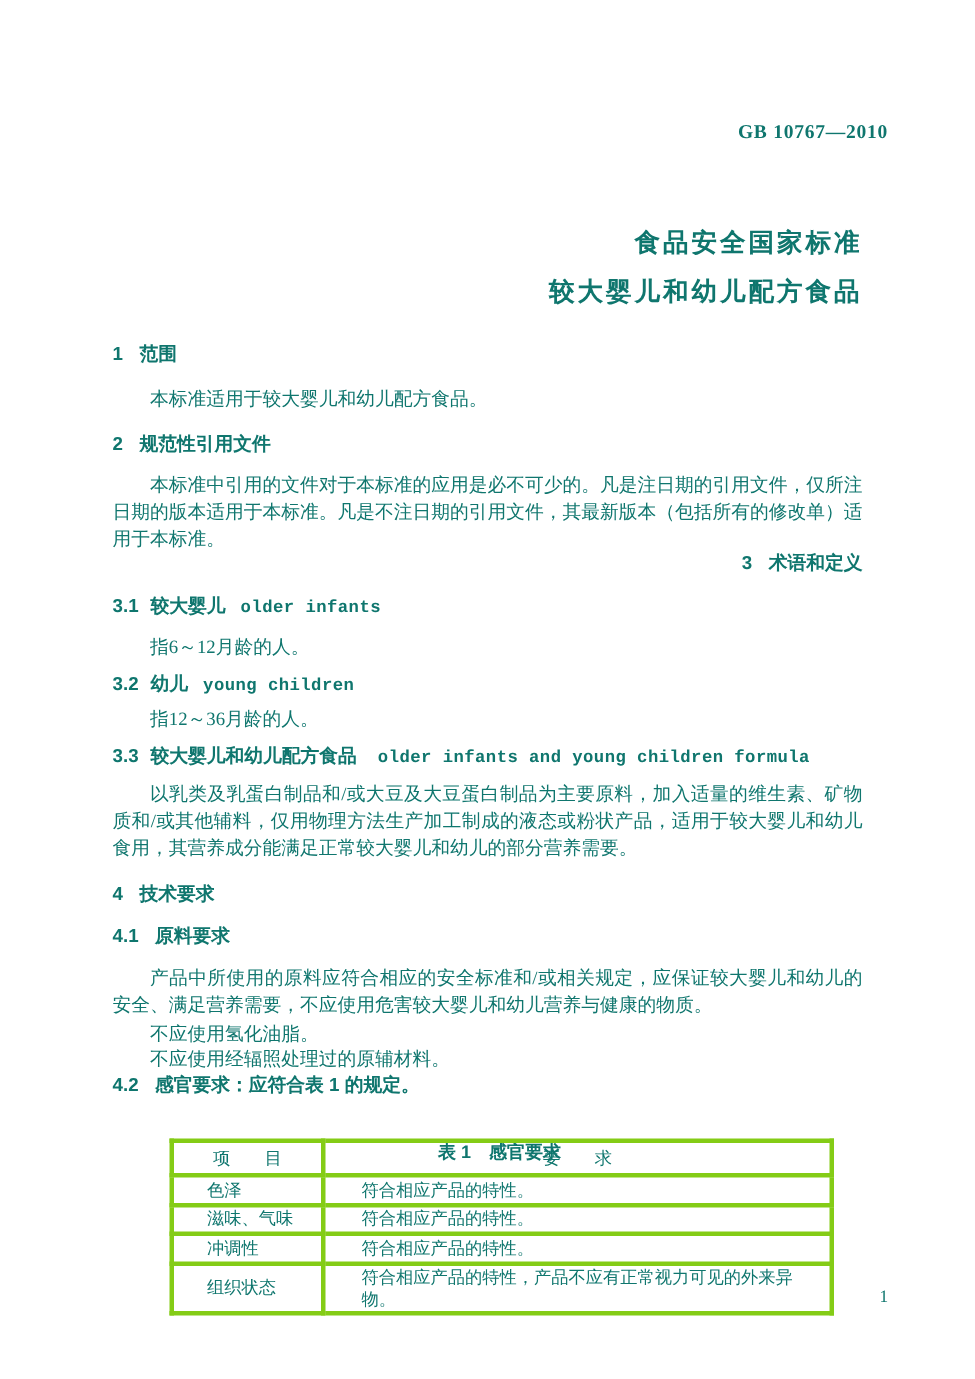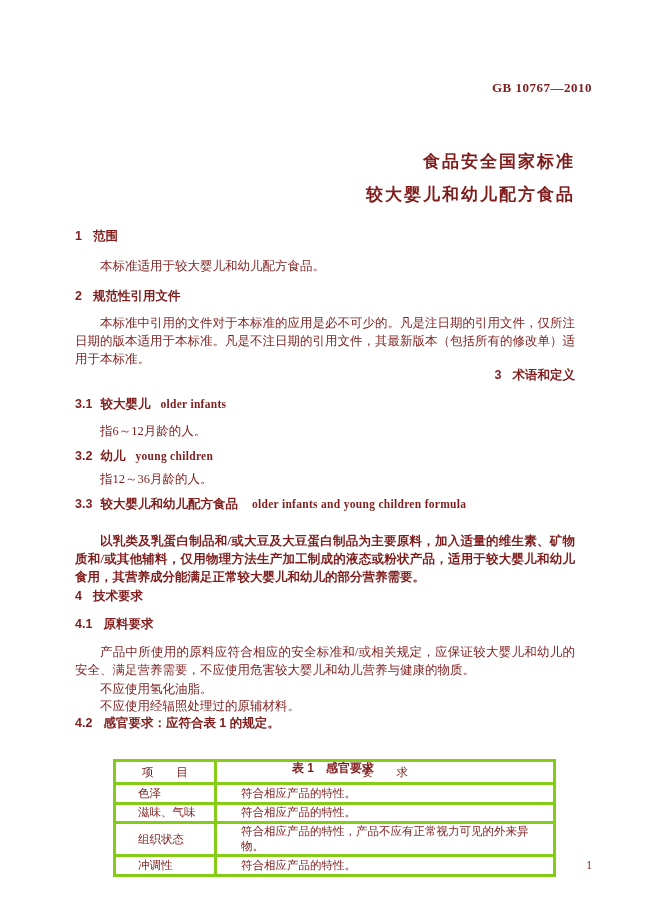--- a/index.html
+++ b/index.html
@@ -1,37 +1,37 @@
 <!DOCTYPE html>
 <html><head>
 <meta charset="utf-8">
 <style>
   html,body{margin:0;padding:0;background:#ffffff;}
   .page{
     position:relative;width:650px;height:919px;background:#ffffff;
-    color:#7f1d1d;overflow:hidden;
+    color:#0f766e;overflow:hidden;
     font-family:"Liberation Serif","DejaVu Serif",serif;
   }
   .abs{position:absolute;left:75px;width:500px;}
   .header-code{
     position:absolute;top:80px;right:58px;left:auto;width:auto;
     font-family:"Liberation Serif","DejaVu Serif",serif;
     font-weight:bold;font-size:13px;letter-spacing:.5px;
   }
   .doc-title{
     text-align:right;font-family:"Liberation Sans","DejaVu Sans",sans-serif;
     font-weight:bold;font-size:17px;letter-spacing:2px;margin:0;
   }
   .heading{
     font-family:"Liberation Sans","DejaVu Sans",sans-serif;
     font-weight:bold;font-size:12.5px;line-height:16px;
   }
   .heading .hnum{display:inline-block;margin-right:11px;}
   .term-en{
-    font-family:Liberation Serif, serif;
+    font-family:Liberation Mono, monospace;
     font-weight:bold;font-size:11.5px;margin-left:10px;letter-spacing:.3px;
   }
   .para{
     font-size:12.5px;line-height:18px;text-indent:2em;
     text-align:justify;margin:0;
   }
   .tbl-caption{
     position:absolute;left:113px;width:440px;text-align:center;
     font-family:"Liberation Sans","DejaVu Sans",sans-serif;
     font-weight:bold;font-size:12px;
@@ -83,21 +83,21 @@
   <p class="para abs" style="top:422px;">指6～12月龄的人。</p>
 
   <div class="heading abs" style="top:448px;">
     <span class="hnum" style="margin-right:8px;">3.2</span><span>幼儿</span><span class="term-en">young children</span>
   </div>
   <p class="para abs" style="top:470px;">指12～36月龄的人。</p>
 
   <div class="heading abs" style="top:496px;">
     <span class="hnum" style="margin-right:8px;">3.3</span><span>较大婴儿和幼儿配方食品</span><span class="term-en" style="margin-left:14px;margin-top:34px;">older infants and young children formula</span>
   </div>
-  <p class="para abs" style="top:532px;font-weight:bold;">以乳类及乳蛋白制品和/或大豆及大豆蛋白制品为主要原料，加入适量的维生素、矿物质和/或其他辅料，仅用物理方法生产加工制成的液态或粉状产品，适用于较大婴儿和幼儿食用，其营养成分能满足正常较大婴儿和幼儿的部分营养需要。</p>
+  <p class="para abs" style="top:520px;">以乳类及乳蛋白制品和/或大豆及大豆蛋白制品为主要原料，加入适量的维生素、矿物质和/或其他辅料，仅用物理方法生产加工制成的液态或粉状产品，适用于较大婴儿和幼儿食用，其营养成分能满足正常较大婴儿和幼儿的部分营养需要。</p>
 
   <div class="heading abs" style="top:588px;">
     <span class="hnum">4</span><span>技术要求</span>
   </div>
 
   <div class="heading abs" style="top:616px;">
     <span class="hnum">4.1</span><span>原料要求</span>
   </div>
   <p class="para abs" style="top:643px;">产品中所使用的原料应符合相应的安全标准和/或相关规定，应保证较大婴儿和幼儿的安全、满足营养需要，不应使用危害较大婴儿和幼儿营养与健康的物质。</p>
   <p class="para abs" style="top:680px;">不应使用氢化油脂。</p>
@@ -121,25 +121,25 @@
     </tr>
     <tr>
       <td>色泽</td>
       <td class="req">符合相应产品的特性。</td>
     </tr>
     <tr>
       <td>滋味、气味</td>
       <td class="req">符合相应产品的特性。</td>
     </tr>
     <tr>
+      <td>冲调性</td>
+      <td class="req">符合相应产品的特性。</td>
+    </tr>
+    <tr>
       <td>组织状态</td>
       <td class="req">符合相应产品的特性，产品不应有正常视力可见的外来异物。</td>
-    </tr>
-    <tr>
-      <td>冲调性</td>
-      <td class="req">符合相应产品的特性。</td>
     </tr>
   </tbody>
     </table>
 
   <div class="page-num">1</div>
 
 </div>
 
 </body></html>

